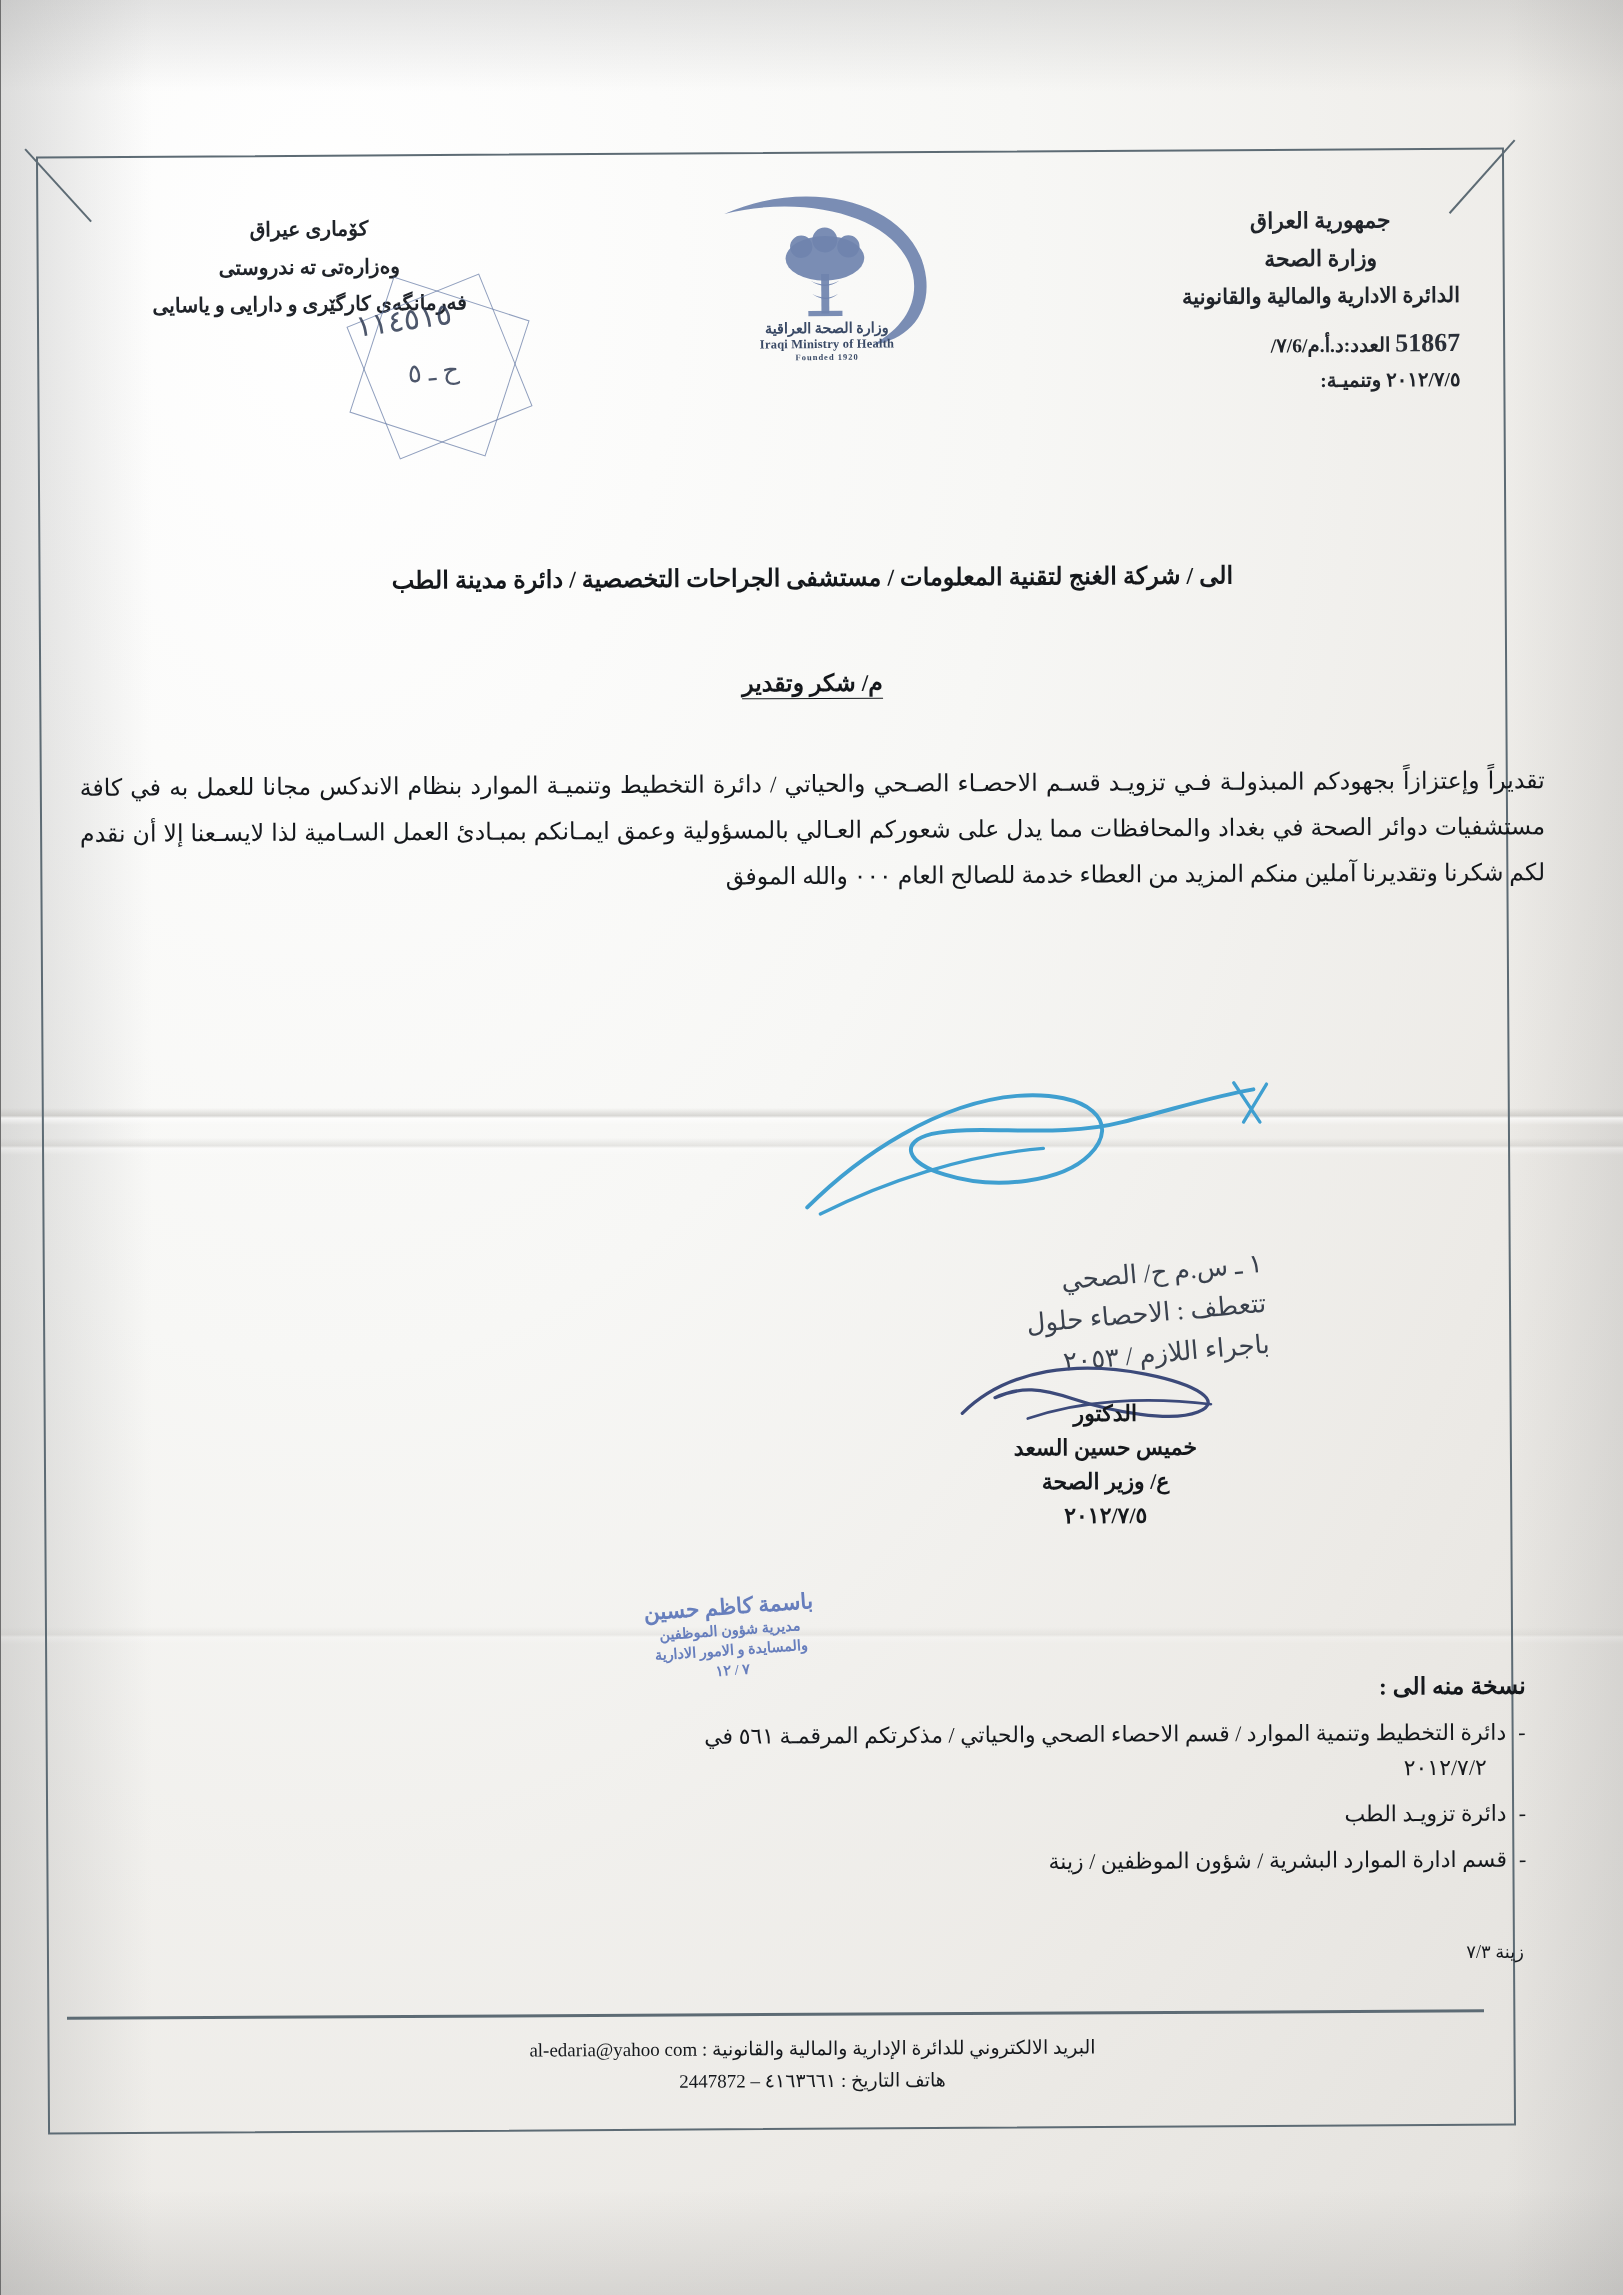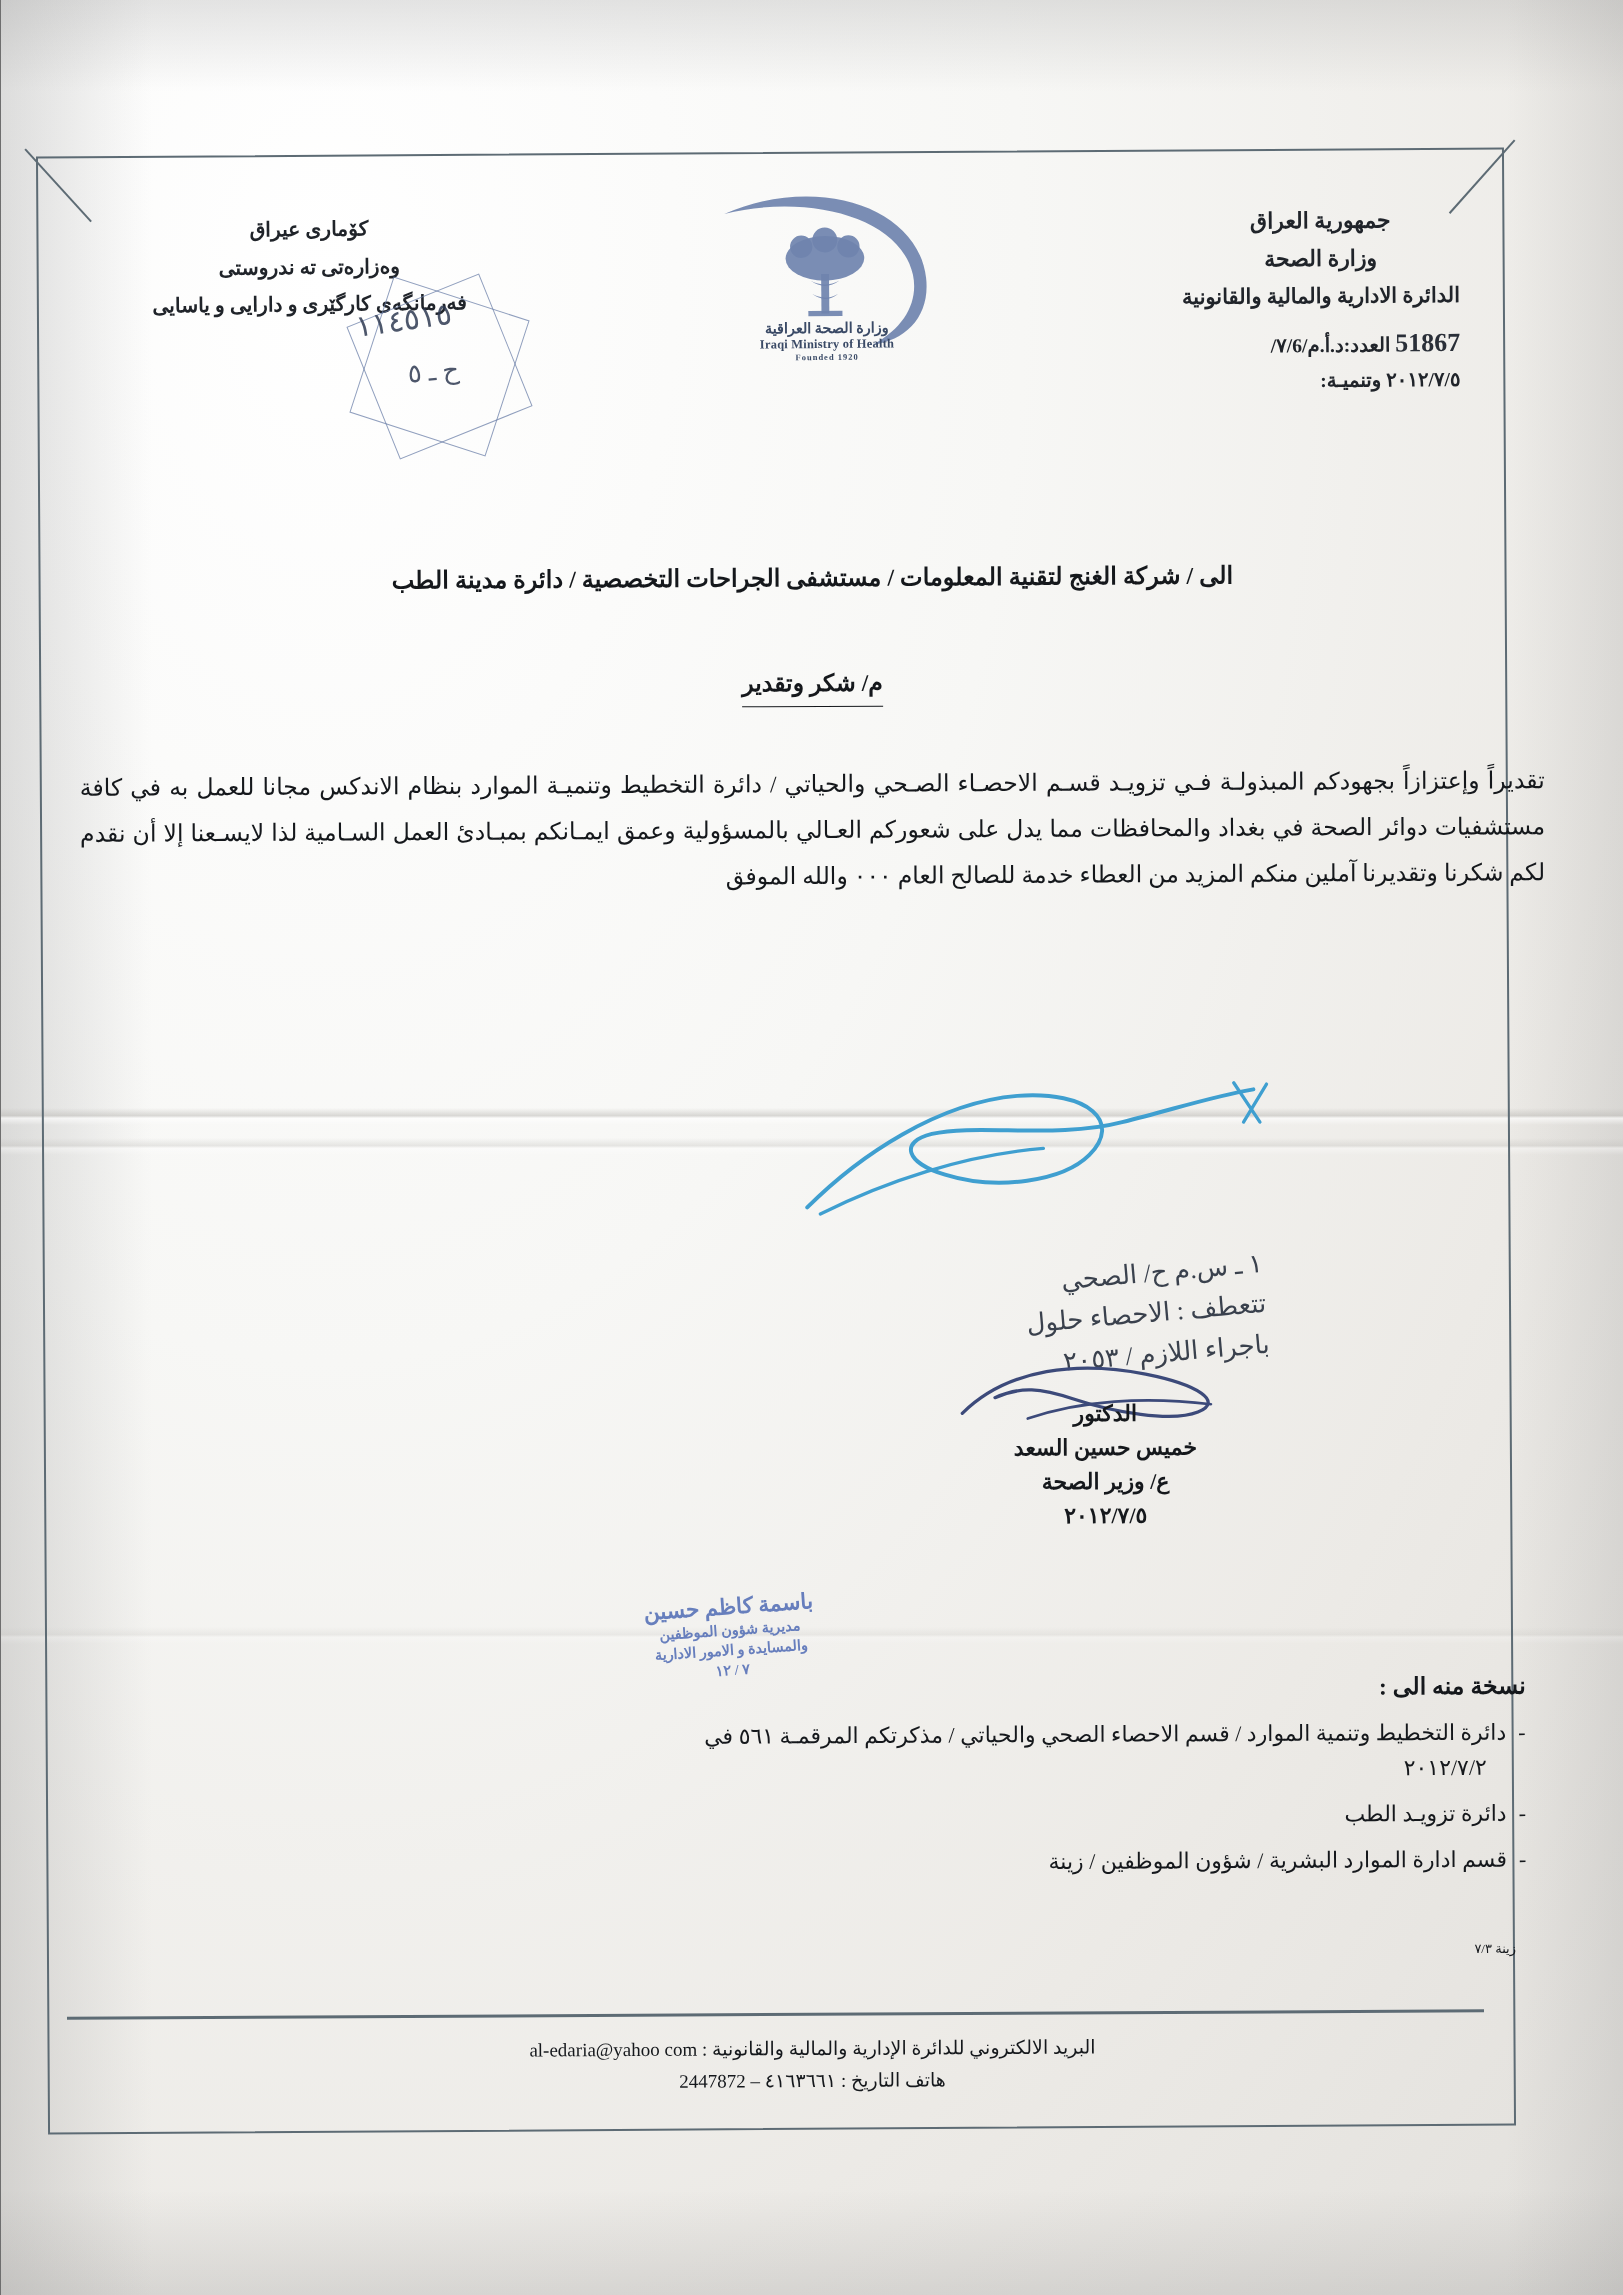--- a/index.html
+++ b/index.html
@@ -192,21 +192,21 @@
     position: absolute;
     top: 669px;
     left: 0; right: 0;
     text-align: center;
     font-size: 23.6px;
     font-weight: 700;
     color: #15181c;
     direction: rtl;
     transform: rotate(-0.3deg);
   }
-  .subject span { border-bottom: 1.3px solid #15181c; padding-bottom: 10px; }
+  .subject span { border-bottom: 1.3px solid #15181c; padding-bottom: 2px; }
 
   .para {
     position: absolute;
     top: 761px;
     right: 79px;
     left: 79px;
     direction: rtl;
     text-align: justify;
     font-size: 23.6px;
     line-height: 1.95;
@@ -297,22 +297,22 @@
     line-height: 1.6;
     color: #15181c;
     transform: rotate(-0.3deg);
   }
   .copies .item { margin-bottom: 10.5px; text-align: right; }
   .copies .item .dash { margin-left: 6.6px; }
   .copies .sub { display:block; margin-right: 39px; }
   .initials {
     position: absolute;
     top: 1941px;
-    right: 108px;
-    font-size: 13px;
+    right: 100px;
+    font-size: 18px;
     direction: rtl;
     color: #15181c;
     text-align: right;
   }
 
   
   .footer-rule {
     position: absolute;
     top: 2013px;
     left: 66px;

